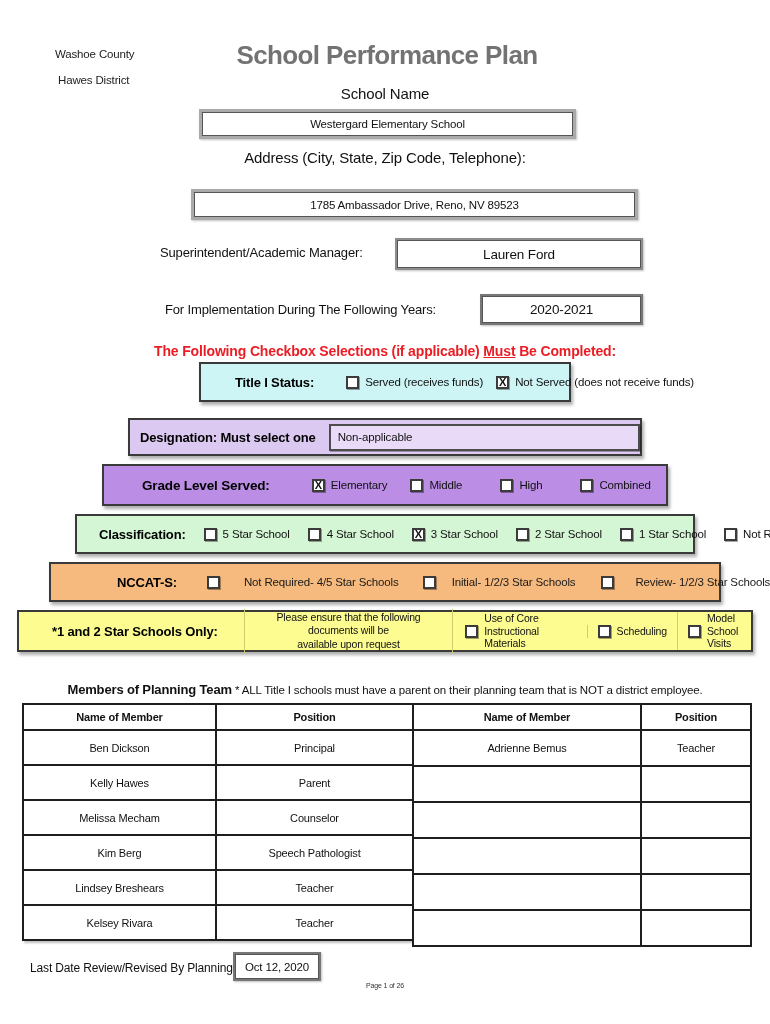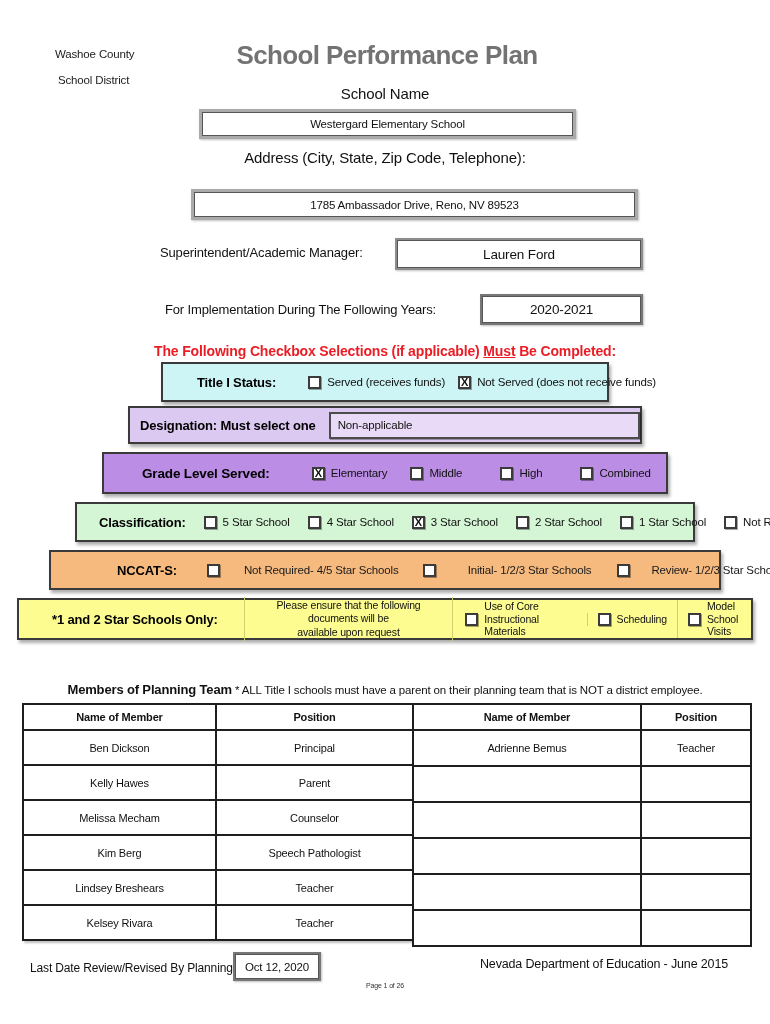--- a/index.html
+++ b/index.html
@@ -45,21 +45,21 @@
   .band .blabel { font-weight:bold; font-size:13px; color:#000; white-space:nowrap; }
   .opt { display:flex; align-items:center; gap:6px; white-space:nowrap; font-size:11.5px; color:#111; }
   .opt.wrap2 { white-space:normal; }
   .cb {
     width:13px; height:13px; background:#fff; border:2px solid #3b3b3b;
     box-shadow:1px 1px 0 rgba(0,0,0,.35);
     display:inline-flex; align-items:center; justify-content:center; flex:none;
     font-size:11px; font-weight:bold; color:#111; line-height:1;
   }
   .cb.checked::after { content:'X'; }
-  .b-title1 { width:448px; height:40px; margin-bottom:4px; background:#cdf5f6; }
+  .b-title1 { width:372px; height:40px; margin-bottom:16px; background:#cdf5f6; }
   .b-title1 .blabel { margin-left:34px; }
   .b-title1 .opt1 { margin-left:32px; }
   .b-title1 .opt2 { margin-left:13px; }
   .b-desig { width:514px; height:38px; margin-bottom:8px; background:#dcc9f1; }
   .b-desig .blabel { margin-left:10px; }
   .desig-input {
     margin-left:13px; width:336px; height:27px; background:#e9dbf7;
     border:2px solid #4c4c4c; box-shadow:1px 1px 0 rgba(0,0,0,.3);
     display:flex; align-items:center; padding-left:7px; font-size:11.5px; color:#111;
   }
@@ -70,21 +70,21 @@
   .b-grade .opt3 { margin-left:38px; }
   .b-grade .opt4 { margin-left:38px; }
   .b-class { width:620px; height:40px; margin-bottom:8px; background:#d5f6d5; }
   .b-class .blabel { margin-left:22px; }
   .b-class .opt { margin-left:18px; }
   .b-nccat { width:672px; height:40px; margin-bottom:8px; background:#f6ba7e; }
   .b-nccat .blabel { margin-left:66px; }
   .b-nccat .cb1 { margin-left:30px; }
   .b-nccat .t1 { margin-left:24px; }
   .b-nccat .cb2 { margin-left:24px; }
-  .b-nccat .t2 { margin-left:32px; }
+  .b-nccat .t2 { margin-left:16px; }
   .b-nccat .cb3 { margin-left:26px; }
   .b-nccat .t3 { margin-left:21px; }
   .b-nccat .txt { font-size:11.5px; white-space:nowrap; }
   .b-star { width:736px; height:42px; background:#fcfc90; }
   .b-star .blabel { margin-left:33px; font-size:13px; }
   .b-star .note { margin-left:26px; width:240px; text-align:center;
     font-size:10.5px; line-height:1.25; color:#111;
     border-left:1px solid #cfcf70; border-right:1px solid #cfcf70; padding:2px 8px; }
   .b-star .opt { font-size:10.5px; line-height:1.2; }
   .b-star .opt1 { margin-left:12px; width:122px; }
@@ -111,21 +111,21 @@
   .nevada { position:absolute; right:42px; top:957px; font-size:12.5px; color:#111; }
   .page-num { position:absolute; left:0; right:0; top:982px; text-align:center; font-size:7px; color:#333; }
 </style>
 </head>
 <body>
 
 <div class="page">
 
   <div class="corner">
     <div>Washoe County</div>
-    <div>School District</div>
+    <div>Hawes District</div>
   </div>
   <div class="main-title">School Performance Plan</div>
 
   <div class="center-label lbl-school-name">School Name</div>
   <div class="field f-school-name">Westergard Elementary School</div>
 
   <div class="center-label lbl-address">Address (City, State, Zip Code, Telephone):</div>
   <div class="field f-address">1785 Ambassador Drive, Reno, NV 89523</div>
 
   <div class="row-label lbl-super">Superintendent/Academic Manager:</div>
@@ -305,16 +305,15 @@
         </tr>
     <tr>
           <td></td>
           <td></td>
         </tr>
   </tbody>
     </table>
 
   <div class="f-lastdate-label">Last Date Review/Revised By Planning Team:</div>
   <div class="field f-lastdate">Oct 12, 2020</div>
-  <div class="nevada">Nevada Department of Education - June 2015</div>
   <div class="page-num">Page 1 of 26</div>
 
 </div>
 
 </body></html>

